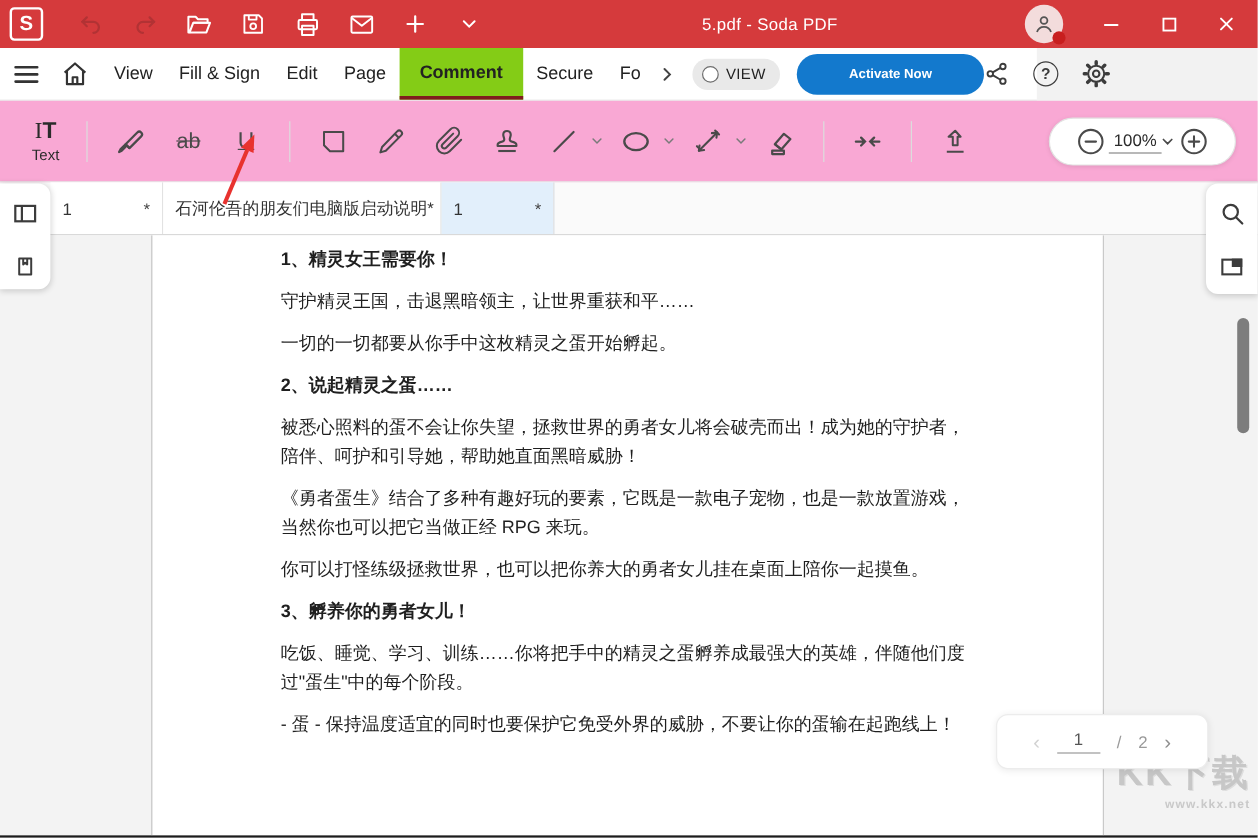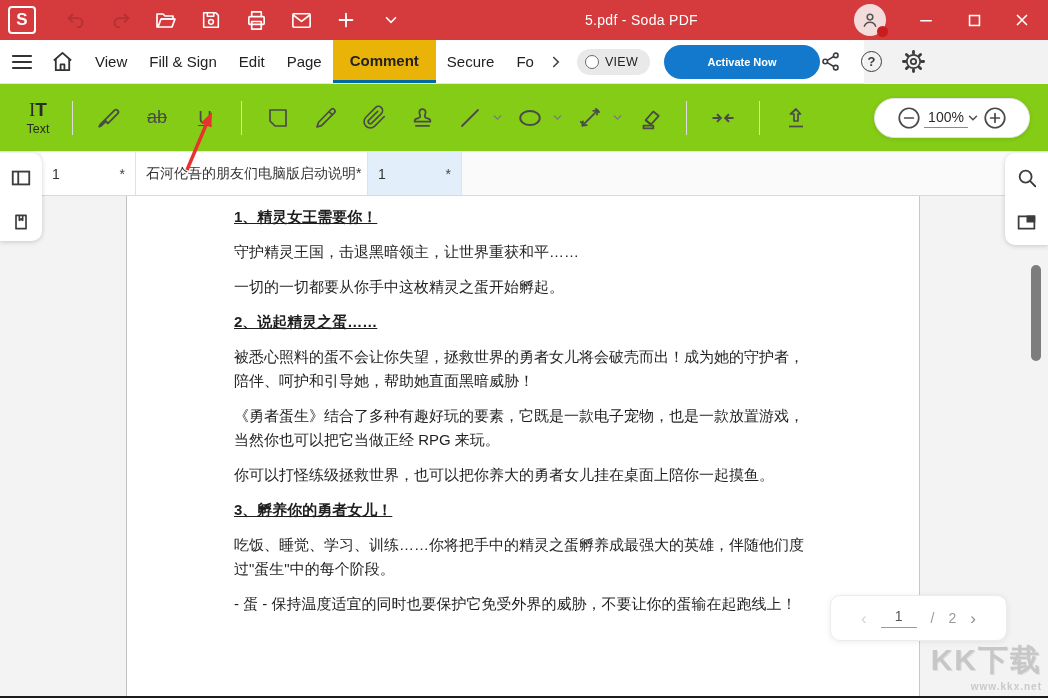--- a/index.html
+++ b/index.html
@@ -28,35 +28,35 @@
   .winctl { display:flex; align-items:center; gap:24px; margin-left:10px; }
 
   
   .menubar { position:absolute; left:0; top:40px; width:864px; height:44px; background:#fff;
     border-bottom:1px solid #e6e6e6; display:flex; align-items:center; }
   .hamburger { margin-left:10px; width:24px; cursor:pointer; }
   .home-btn { margin-left:17px; cursor:pointer; }
   .menu-items { display:flex; align-items:stretch; height:100%; margin-left:10px; }
   .menu-item { display:flex; align-items:center; padding:0 11px; font-size:15px; color:#222;
     cursor:pointer; white-space:nowrap; }
-  .menu-item.active { background:#eab308; font-weight:bold; border-bottom:3px solid #0369a1; padding:4px 17px; }
+  .menu-item.active { background:#84cc16; font-weight:bold; border-bottom:3px solid #7f1d1d; padding:4px 17px; }
   .menu-more { display:flex; align-items:center; margin-left:2px; cursor:pointer; }
   .view-pill { margin-left:12px; height:26px; background:#e9e9e9; border-radius:13px; display:flex;
     align-items:center; gap:6px; padding:0 12px 0 8px; cursor:pointer; }
   .view-pill .radio { width:14px; height:14px; border:1.6px solid #6d6d6d; border-radius:50%; background:#fff; }
   .view-pill .lbl { font-size:12.5px; color:#222; letter-spacing:.3px; }
   .activate-btn { margin-left:14px; height:34px; min-width:156px; background:#1379cd; color:#fff; border:none;
     border-radius:17px; font-size:11px; font-weight:bold; padding:0 26px; cursor:pointer;
     font-family:inherit; }
   .menubar-right { margin-left:auto; display:flex; align-items:center; gap:20px; padding-right:14px; }
   .help-circle { width:21px; height:21px; border:1.7px solid #3c3c3c; border-radius:50%;
     display:flex; align-items:center; justify-content:center; font-size:13px; font-weight:bold; color:#3c3c3c; }
 
   
-  .toolbar { position:absolute; left:0; top:84px; width:1048px; height:68px; background:#84cc16;
+  .toolbar { position:absolute; left:0; top:84px; width:1048px; height:68px; background:#f9a8d4;
     border-bottom:1px solid #e6e6e6; display:flex; align-items:center; }
   .text-tool { margin-left:16px; width:44px; display:flex; flex-direction:column; align-items:center;
     gap:1px; cursor:pointer; }
   .text-tool .it { font-size:19px; color:#2b2b2b; }
   .text-tool .it .i-serif { font-family:"Liberation Serif","DejaVu Serif",serif; font-weight:normal; }
   .text-tool .it .t-bold { font-weight:bold; }
   .text-tool .cap { font-size:12.5px; color:#2b2b2b; }
   .tdiv { width:1px; height:34px; background:#dcdcdc; margin:0 12px; }
   .tool { width:34px; height:34px; display:flex; align-items:center; justify-content:center; cursor:pointer;
     color:#4a4a4a; margin:0 7px; }
@@ -91,38 +91,38 @@
   .side-card.left { left:0; top:153px; width:42px; height:88px; border-radius:0 10px 10px 0; padding-top:12px; gap:18px; }
   .side-card.right { right:0; top:153px; width:43px; height:92px; border-radius:10px 0 0 10px; padding-top:12px; gap:18px; }
   .side-card .tool { margin:0; width:26px; height:26px; }
 
   
   .doc-area { position:absolute; left:0; top:196px; width:1048px; height:500px; background:#f3f3f3; overflow:hidden; }
   .page { position:absolute; left:126px; top:0; width:794px; height:500px; background:#fff;
     border-left:1px solid #c2c2c2; border-right:1px solid #c9c9c9; padding:9px 110px 0 107px; }
   .page p { font-size:15px; line-height:24px; color:#1f1f1f; margin-bottom:11px;
     font-family:"Liberation Sans","DejaVu Sans",sans-serif; }
-  .page p.heading { font-weight:bold;text-decoration:underline; }
+  .page p.heading { font-weight:bold; }
 
   .scrollthumb { position:absolute; right:7px; top:69px; width:10px; height:96px; background:#7d7d7d;
     border-radius:5px; cursor:grab; }
 
   
   .pagenav { position:absolute; right:41px; bottom:55px; width:177px; height:46px; background:#fff;
     border:1px solid #ececec; border-radius:10px; box-shadow:0 1px 6px rgba(0,0,0,.08);
     display:flex; align-items:center; justify-content:center; gap:14px; z-index:30; }
   .pn-chev { font-size:17px; cursor:pointer; line-height:1; }
   .pn-chev.prev { color:#d2d2d2; }
   .pn-chev.next { color:#8f8f8f; }
   .pn-cur { font-size:14px; color:#555; border-bottom:1px solid #9a9a9a; padding:0 14px 3px; cursor:text; }
   .pn-sep { font-size:14px; color:#9a9a9a; }
   .pn-total { font-size:14px; color:#9a9a9a; }
 
   
-  .watermark { position:absolute; right:6px; bottom:4px; text-align:right; z-index:20; pointer-events:none; }
+  .watermark { position:absolute; right:6px; bottom:20px; text-align:right; z-index:20; pointer-events:none; }
   .wm-title { font-size:30px; font-weight:bold; color:#c7c7c7; letter-spacing:2px;
     text-shadow:1px 1px 0 #dedede; }
   .wm-url { font-size:10px; font-weight:bold; color:#c9c9c9; letter-spacing:1px; }
 </style>
 </head>
 <body>
 
 <div class="titlebar">
   <div class="app-logo">S</div>
   <div class="tb-icons">

